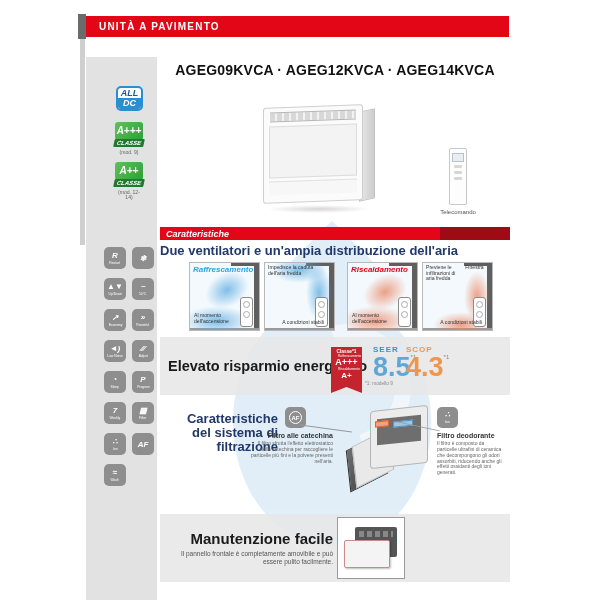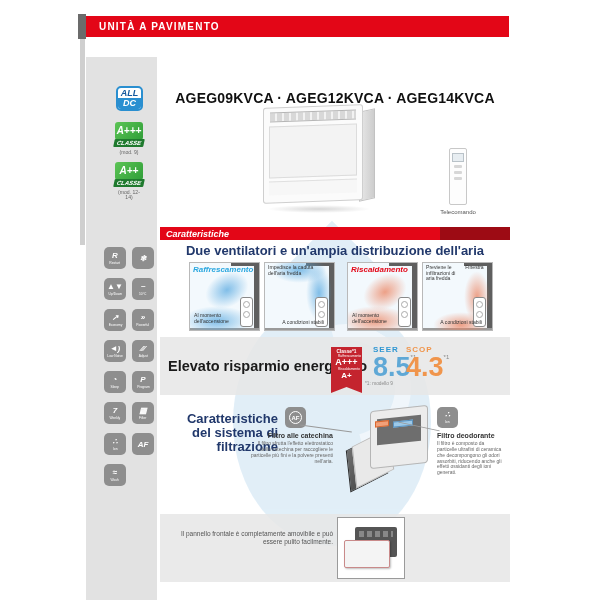--- a/index.html
+++ b/index.html
@@ -21,21 +21,21 @@
           border-left-color:transparent; border-bottom-color:transparent; transform:rotate(30deg); }
 
   
   .corner-block { left:78px; top:14px; width:8px; height:25px; background:#6b6b6b; }
   .left-strip   { left:80px; top:39px; width:5px; height:206px; background:#cfcfcf; }
   .top-bar { left:86px; top:16px; width:423px; height:21px; background:#e30617;
              display:flex; align-items:center; padding-left:13px; }
   .top-bar span { color:#fff; font-weight:bold; font-size:10px; letter-spacing:1.2px; }
 
   .models { left:160px; top:62px; width:350px; text-align:center;
-            font-size:14px; font-weight:bold; color:#101010; letter-spacing:.2px;margin-top:28px; }
+            font-size:14px; font-weight:bold; color:#101010; letter-spacing:.2px; }
 
   
   .sidebar { left:86px; top:57px; width:71px; height:543px; background:#e2e2e2; }
 
   .alldc { left:116px; top:86px; width:27px; border:2px solid #2a8fd0; border-radius:5px;
            overflow:hidden; background:#fff; text-align:center; }
   .alldc .all { color:#155a9e; font-weight:bold; font-style:italic; font-size:9px; line-height:10px; }
   .alldc .dc  { background:#2a8fd0; color:#fff; font-weight:bold; font-style:italic; font-size:9px; line-height:11px; }
 
   .abadge { width:34px; text-align:center; }
@@ -77,21 +77,21 @@
   .remote .scr { margin:4px auto 0; width:12px; height:9px; background:#e7edf1; border:1px solid #b9c2c8; }
   .remote .btn { margin:3px auto 0; width:8px; height:3px; background:#d7d7d7; border-radius:1px; }
   .remote-label { left:420px; top:209px; width:76px; text-align:center; font-size:6px; color:#555; }
 
   
   .feat-bar { left:160px; top:227px; width:350px; height:13px;
               background:linear-gradient(90deg,#e30617 0%,#e30617 80%,#9d0b14 80%,#9d0b14 100%);
               display:flex; align-items:center; padding-left:6px; }
   .feat-bar span { color:#fff; font-weight:bold; font-style:italic; font-size:9px; }
 
-  .fans-heading { left:160px; top:243px; width:350px; text-align:center;
+  .fans-heading { left:160px; top:243px; width:350px; text-align:left;
                   color:#21386b; font-weight:bold; font-size:13px; }
 
   
   .panel-row { left:189px; top:262px; width:321px; height:69px; }
   .ppanel { position:absolute; top:0; width:146px; height:69px; }
   #panel-cool { left:0; } #panel-heat { left:158px; }
   .subbox { position:absolute; top:0; width:71px; height:69px; background:#f3f9fd;
             border:1px solid #b9b9b9; overflow:hidden; }
   .subbox.rt { left:75px; }
   .subbox .wall { position:absolute; right:0; top:0; width:5px; height:100%; background:#5f5f5f; }
@@ -410,20 +410,21 @@
     <div class="inner"></div>
     <div class="chip-o"></div>
     <div class="chip-b"></div>
   </div>
 </div>
 <div class="abs lead" id="lead-l"></div>
 <div class="abs lead" id="lead-r"></div>
 
 <div class="abs maint-band">
   <div class="maint-text">
+    <div class="h">Manutenzione facile</div>
     <div class="d">Il pannello frontale è completamente amovibile e può essere pulito facilmente.</div>
   </div>
   <div class="maint-img">
     <div class="back"></div>
     <div class="btns"></div>
     <div class="frontp"></div>
   </div>
 </div>
 
 </body></html>

